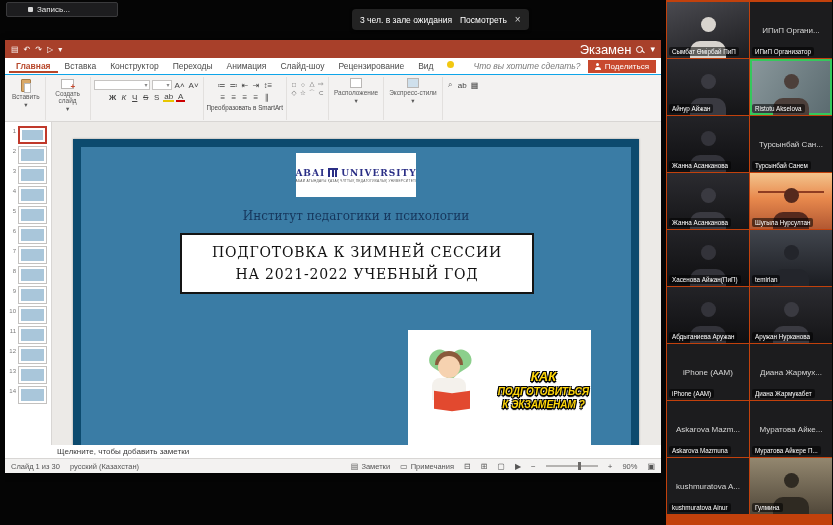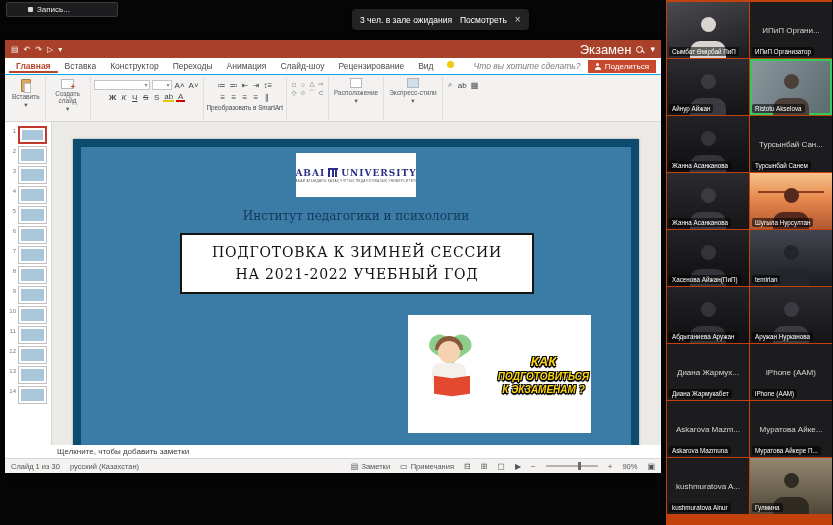--- a/index.html
+++ b/index.html
@@ -84,21 +84,21 @@
     display:flex;flex-direction:column;align-items:center;justify-content:center;gap:1px;cursor:pointer;}
   .logo .row{display:flex;align-items:center;gap:3px;color:#2b2f86;font-weight:bold;font-size:9px;letter-spacing:1px;
     font-family:"DejaVu Serif",serif;}
   .bldg{width:10px;height:9px;background:repeating-linear-gradient(90deg,#2b2f86 0 2px,#fff 2px 3.5px);border-top:2px solid #2b2f86;}
   .logo .sub{font-size:3.2px;color:#555;letter-spacing:.3px;white-space:nowrap;}
   .inst{position:absolute;left:0;right:0;top:62px;text-align:center;color:#16365c;
     font-family:"DejaVu Serif",serif;font-size:12px;cursor:pointer;}
   .titlebox{position:absolute;left:99px;top:86px;width:354px;background:#fff;border:2px solid #141414;
     padding:7px 6px;text-align:center;font-family:"DejaVu Serif",serif;color:#111;font-size:14px;
     letter-spacing:.8px;line-height:1.55;cursor:pointer;}
-  .sticker{position:absolute;left:327px;top:168px;width:183px;height:118px;background:#fff;cursor:pointer;overflow:hidden;}
+  .sticker{position:absolute;left:327px;top:183px;width:183px;height:118px;background:#fff;cursor:pointer;overflow:hidden;}
   .art{position:absolute;left:0;top:0;width:88px;height:100%;}
   .heart{position:absolute;left:18px;top:8px;font-size:58px;color:#8ccf8c;line-height:1;}
   .head{position:absolute;left:30px;top:26px;width:22px;height:22px;border-radius:50%;background:#f6d2b0;}
   .hair{position:absolute;left:27px;top:21px;width:28px;height:14px;border-radius:14px 14px 0 0;background:#8a5a3b;}
   .shirt{position:absolute;left:24px;top:48px;width:34px;height:22px;border-radius:8px 8px 0 0;background:#f4f1ec;}
   .book{position:absolute;left:26px;top:62px;width:36px;height:18px;}
   .book::before,.book::after{content:'';position:absolute;top:0;width:18px;height:18px;background:#e2492f;}
   .book::before{left:0;transform:skewY(8deg);} .book::after{right:0;transform:skewY(-8deg);}
   .stxt{position:absolute;left:88px;top:0;right:0;bottom:0;display:flex;flex-direction:column;
     align-items:center;justify-content:center;gap:2px;font-weight:bold;font-style:italic;color:#ffd60a;
@@ -479,28 +479,28 @@
         </div>
         <div class="tile video dark">
           <div class="sil"></div>
           <div class="nametag">Абдыганиева Аружан</div>
         </div>
         <div class="tile video dim">
           <div class="sil"></div>
           <div class="nametag">Аружан Нурканова</div>
         </div>
         <div class="tile novideo">
+          <div class="center-name">iPhone (AAM)</div>
+          <div class="nametag">iPhone (AAM)</div>
+        </div>
+        <div class="tile novideo">
           <div class="center-name">Диана Жармух...</div>
           <div class="nametag">Диана Жармукабет</div>
         </div>
         <div class="tile novideo">
-          <div class="center-name">iPhone (AAM)</div>
-          <div class="nametag">iPhone (AAM)</div>
-        </div>
-        <div class="tile novideo">
           <div class="center-name">Askarova Mazm...</div>
           <div class="nametag">Askarova Mazmuna</div>
         </div>
         <div class="tile novideo">
           <div class="center-name">Муратова Айке...</div>
           <div class="nametag">Муратова Айкере П...</div>
         </div>
         <div class="tile novideo">
           <div class="center-name">kushmuratova A...</div>
           <div class="nametag">kushmuratova Ainur</div>

